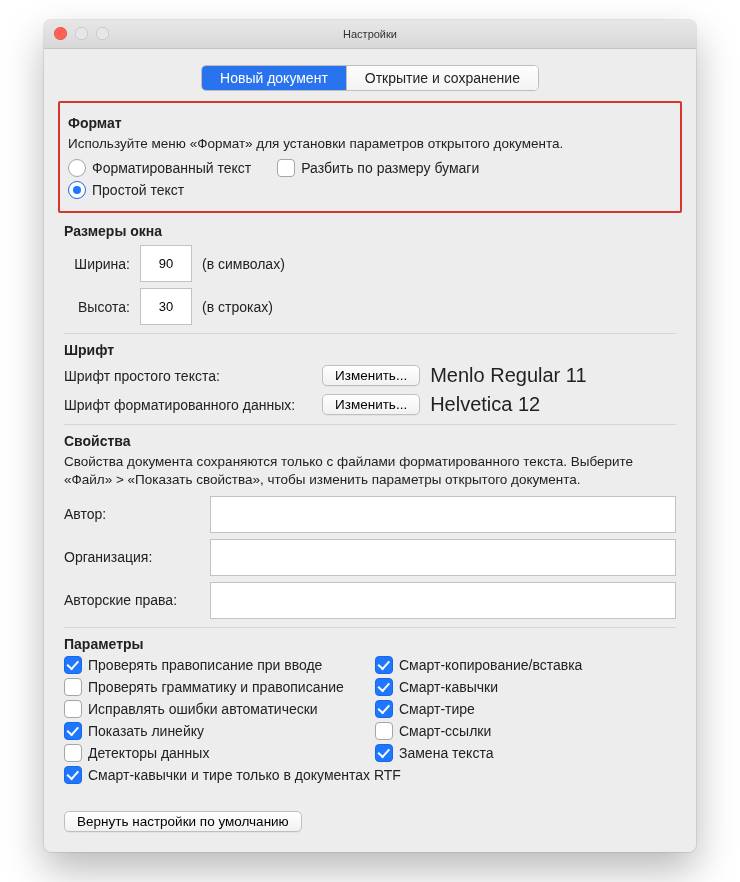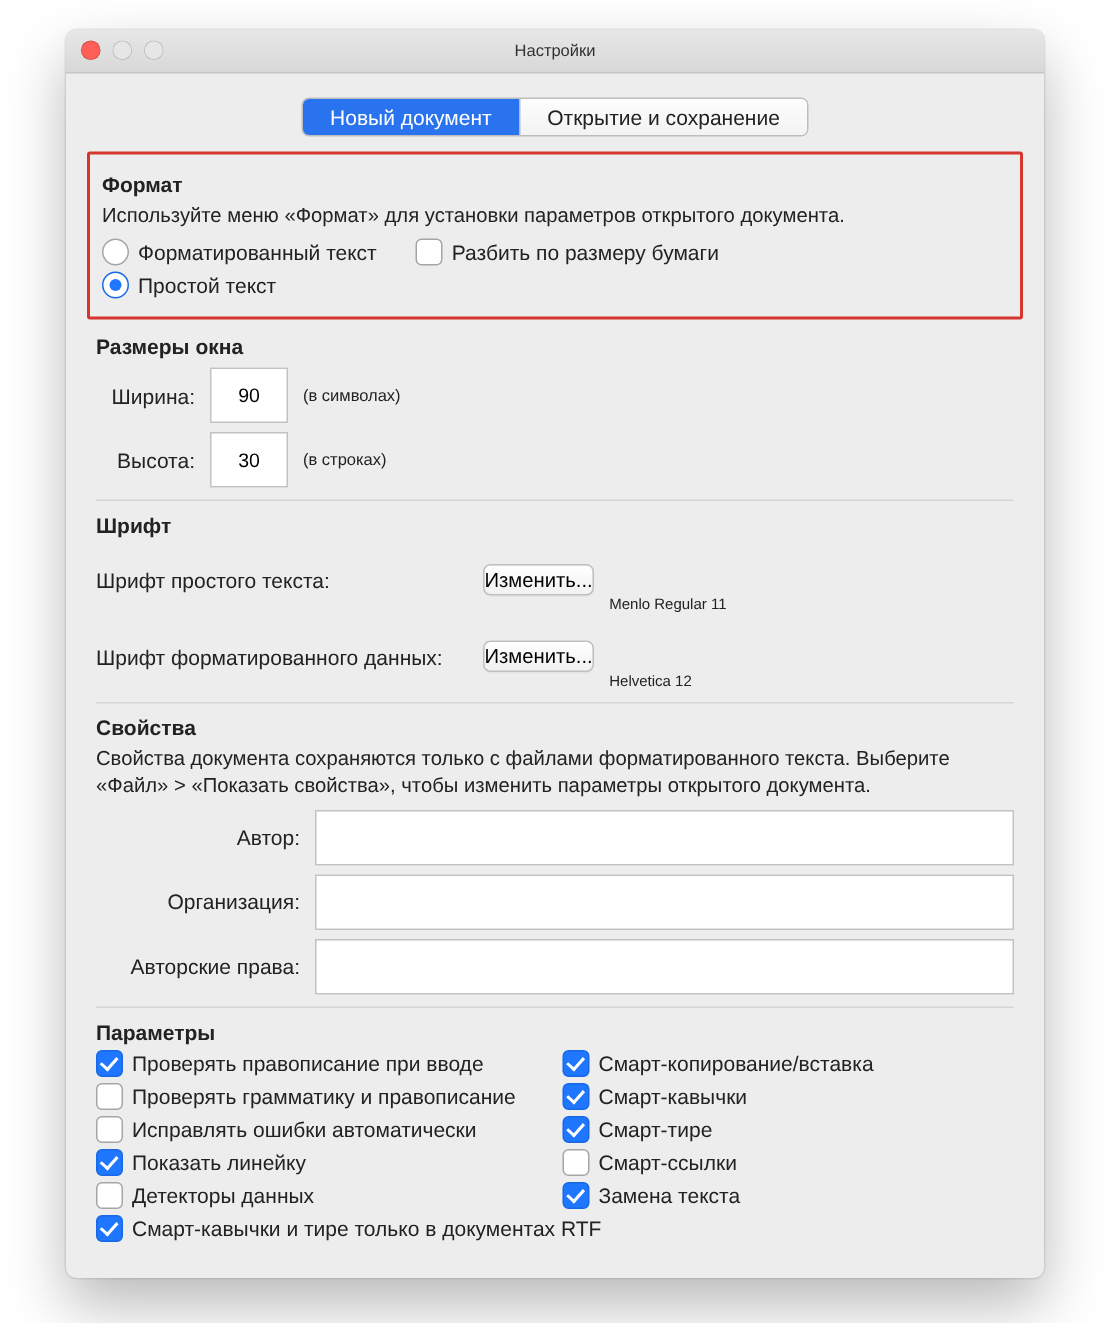--- a/index.html
+++ b/index.html
@@ -130,36 +130,36 @@
   .lbl { font-size:14px; }
   .field-row {
     display:flex; align-items:center; gap:10px; margin:6px 0;
   }
   .field-row .flab { width:66px; text-align:right; font-size:14px; }
   .numin, .txtin {
     height:37px; border:1px solid #c2c2c2; background:#fff;
     font-size:13px; padding:0 6px; box-sizing:border-box;
   }
   .numin { width:52px; text-align:center; }
-  .suffix { font-size:11px; }
+  .suffix { font-size:14px; }
   .font-row {
     display:flex; align-items:center; gap:10px; margin:6px 0;
   }
   .font-row .flab2 { width:248px; font-size:14px; }
   .btn {
     background: linear-gradient(#ffffff,#f1f1f1);
     border:1px solid #bfbfbf; border-radius:5px;
-    padding:2px 0; font-size:13.5px; cursor:default;
+    padding:2px 12px; font-size:13.5px; cursor:default;
     box-shadow: 0 1px 0 rgba(0,0,0,0.04);
   }
-  .fontval { font-size:10px;margin-top:34px; }
+  .fontval { font-size:20px; }
   .prop-row {
     display:flex; align-items:center; gap:10px; margin:6px 0;
   }
-  .prop-row .plab { width:136px; font-size:14px;text-align:right; }
+  .prop-row .plab { width:136px; font-size:14px; }
   .prop-row .txtin { flex:1; }
   .sep { height:1px; background:#d6d6d6; margin:8px 0 8px 0; border:none; }
   .params {
     display:grid;
     grid-template-columns: 1fr 1fr;
     column-gap: 10px;
     row-gap: 4px;
     margin-top:4px;
   }
   .prow { display:flex; align-items:center; gap:6px; }

